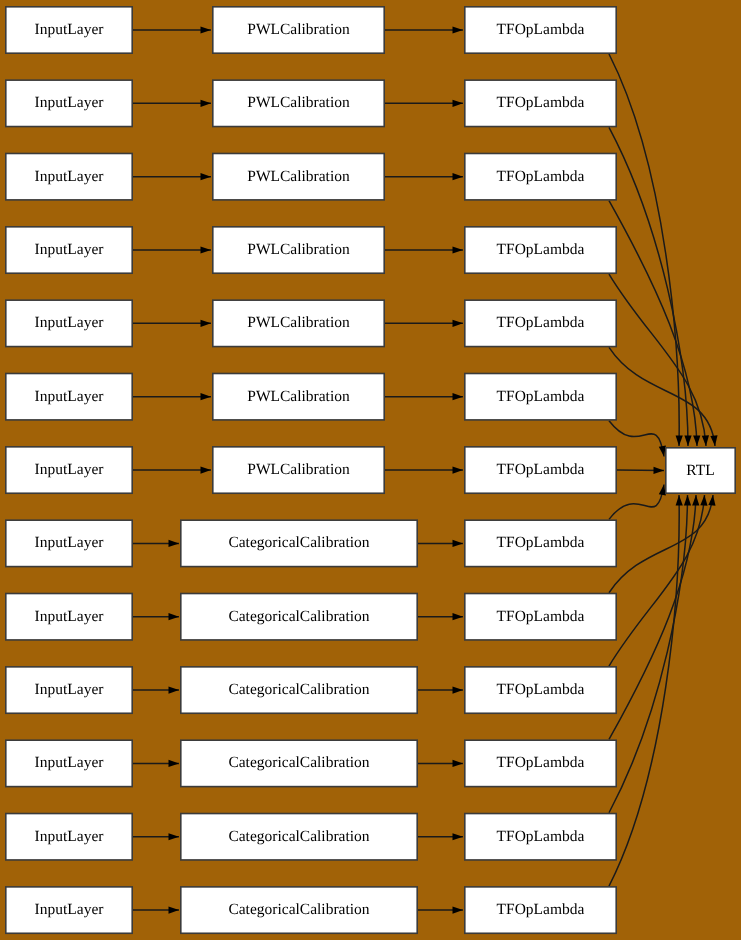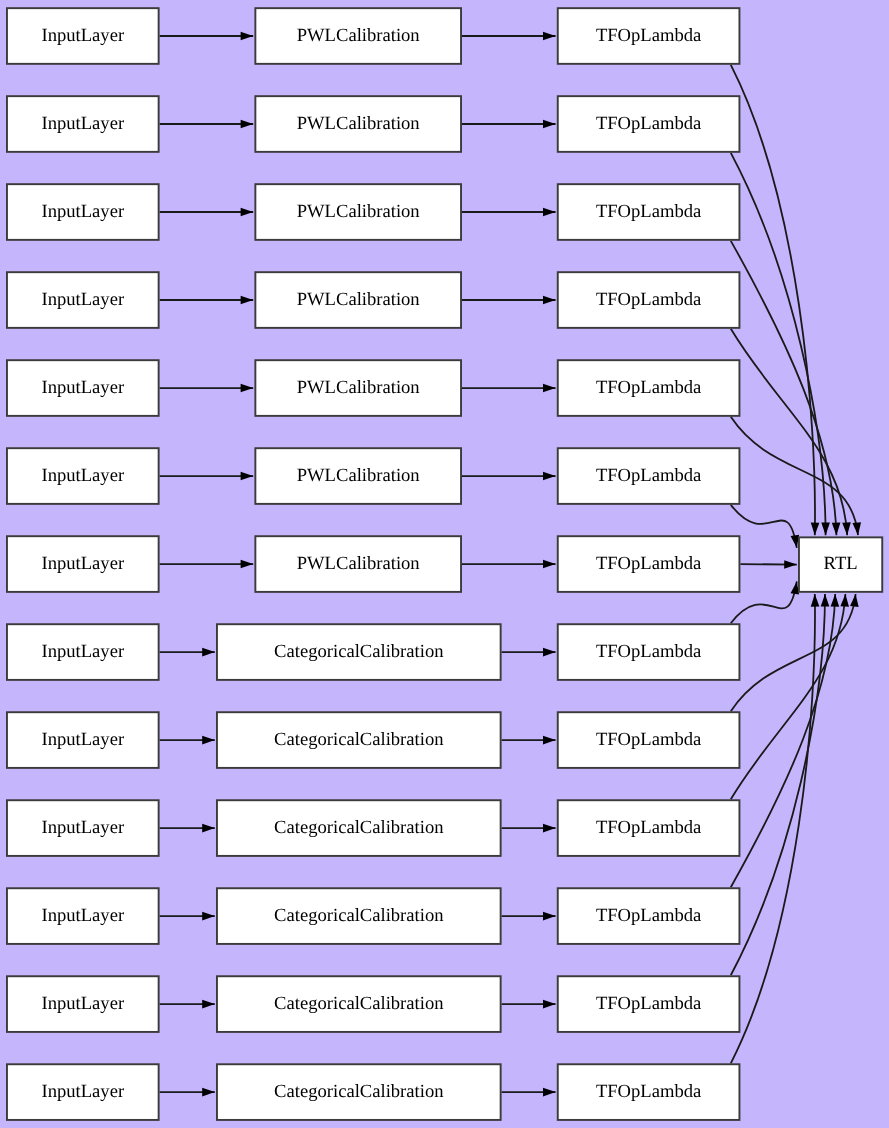--- a/index.html
+++ b/index.html
@@ -10,21 +10,21 @@
   body {
     width: 741px;
     height: 940px;
     overflow: hidden;
     font-family: "Liberation Serif", "DejaVu Serif", serif;
   }
   #graph-root {
     position: relative;
     width: 741px;
     height: 940px;
-    background: #c4b5fd;
+    background: #a16207;
   }
   svg.graph-canvas {
     display: block;
     width: 741px;
     height: 940px;
     shape-rendering: geometricPrecision;
     text-rendering: geometricPrecision;
   }
   .node-box {
     fill: #ffffff;

